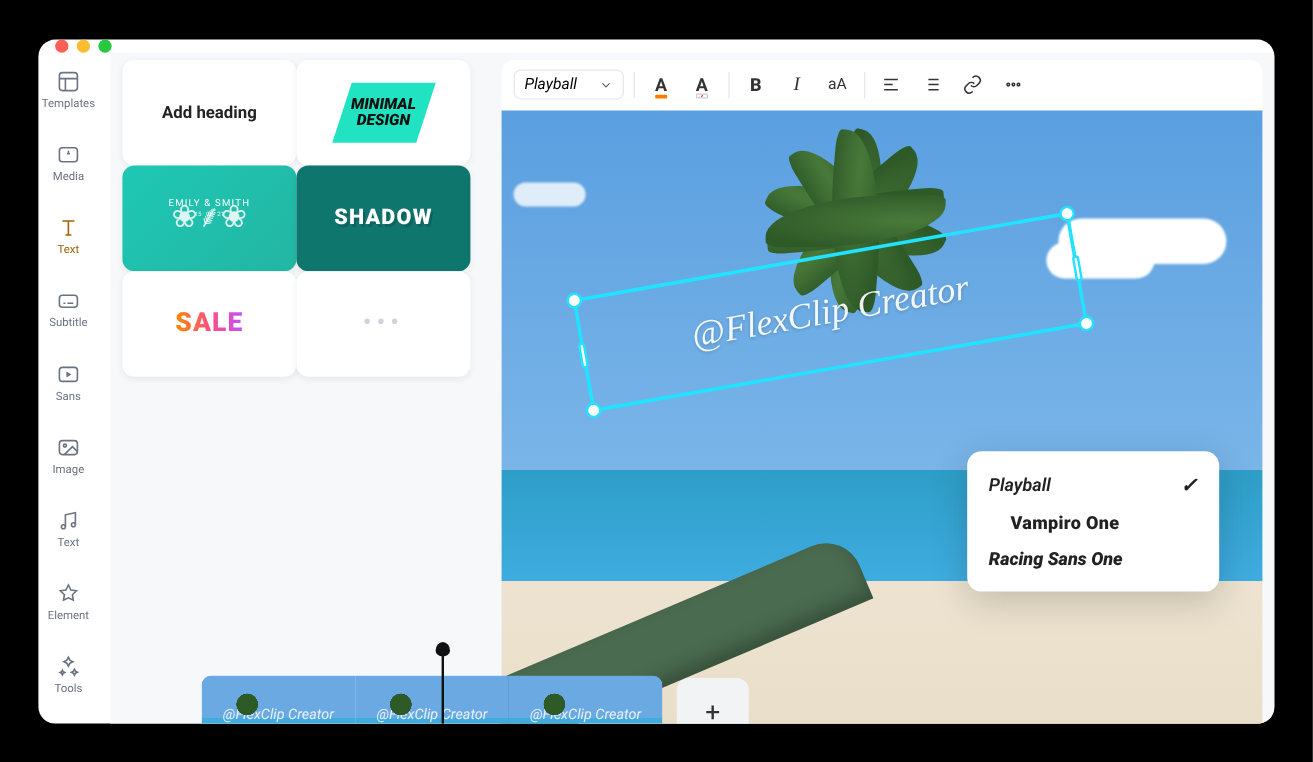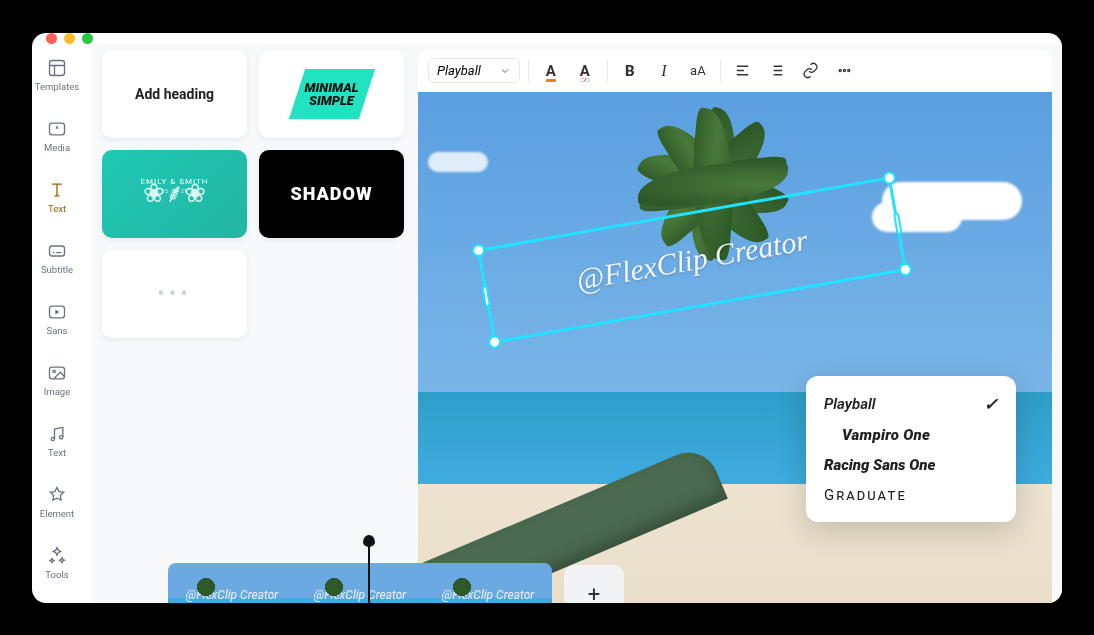--- a/index.html
+++ b/index.html
@@ -11,38 +11,38 @@
 .dot-yellow { background: #febc2e; }
 .dot-green { background: #28c840; }
 .app-body { flex: 1; display: flex; }
 .sidebar { width: 60px; display: flex; flex-direction: column; align-items: flex-start; padding-top: 8px; gap: 15px; }
 .sidebar-item { width: 50px; display: flex; flex-direction: column; align-items: center; gap: 3px; padding: 6px 0; cursor: pointer; color: #6b7280; position: relative; }
 .sidebar-item.active { color: #a16207; }
 .sidebar-item.active::before { content: ""; position: absolute; left: -5px; top: 6px; bottom: 6px; width: 3px; background: #ff7a00; border-radius: 2px; }
 .sidebar-item svg { width: 20px; height: 20px; stroke: currentColor; fill: none; stroke-width: 1.6; }
 .sidebar-label { font-size: 9.5px; }
 .main { flex: 1; background: #f7f8fa; display: flex; padding: 6px 10px 10px 10px; gap: 14px; position: relative; }
-.templates-panel { width: 302px; display: flex; flex-wrap: wrap; gap: 12px; align-content: flex-start; }
+.templates-panel { width: 302px; display: flex; flex-wrap: wrap; gap: 0; align-content: flex-start; }
 .template-card { width: 145px; height: 88px; border-radius: 10px; background: #fff; box-shadow: 0 2px 6px rgba(0,0,0,.06); display: flex; align-items: center; justify-content: center; cursor: pointer; overflow: hidden; position: relative; }
 .tc-heading { font-weight: 700; font-size: 14px; color: #222; }
 .tc-toby { display:flex; flex-direction:column; align-items:center; gap:2px;}
 .tc-toby .ring { width: 34px; height: 34px; border: 5px solid #ec2e7a; border-radius: 50%; }
 .tc-toby .brand { font-weight: 800; font-size: 11px; letter-spacing: .5px; color:#222;}
 .tc-toby .sub { font-size: 5px; letter-spacing:.8px; color:#555; }
 .tc-minimal { background: #fff; }
 .tc-minimal .bg-x { position:absolute; width:70px; height:50px; background:#21e3c1; transform: skewX(-18deg); }
 .tc-minimal .txt { position:relative; font-weight:900; font-style:italic; font-size:13px; color:#111; line-height:1; text-align:center; }
 .tc-simple { background: linear-gradient(90deg,#2f7af5,#22d6e0); color:#fff; }
 .tc-simple .tri { width:0;height:0;border-left:8px solid transparent;border-right:8px solid transparent;border-top:12px solid #ffd400; position:absolute; left:22px; top:34px;}
 .tc-simple .txt { font-weight:800; font-style:italic; font-size:11px; letter-spacing:.5px; }
 .tc-emily { background: linear-gradient(135deg,#1ec8b4,#23b6a3); color:#fff; display:flex; flex-direction:column; align-items:center; justify-content:center;}
 .tc-emily .wreath { font-size:26px; line-height:0; opacity:.85;}
 .tc-emily .name { font-size:8px; letter-spacing:1px; margin-top:-16px;}
 .tc-emily .date { font-size:5px; opacity:.85; margin-top:2px;}
-.tc-shadow { background:#000000; color:#fff; }
+.tc-shadow { background:#0f766e; color:#fff; }
 .tc-shadow .txt { font-weight:900; font-size:18px; letter-spacing:1px; text-shadow: 2px 2px 0 rgba(0,0,0,.15); }
 .tc-sale .txt { font-weight:900; font-size:22px; background: linear-gradient(90deg,#ff8a00,#ff4f81,#c44fff); -webkit-background-clip:text; background-clip:text; color:transparent; letter-spacing:1px;}
 .tc-more { color:#cfd3da; font-size:22px; letter-spacing:4px; }
 .canvas-area { flex: 1; display: flex; flex-direction: column; }
 .toolbar { height: 42px; background: #fff; border-radius: 10px 10px 0 0; display: flex; align-items: center; gap: 6px; padding: 0 10px; }
 .font-select { display:flex; align-items:center; gap:18px; border:1px solid #e5e7eb; border-radius:6px; padding: 4px 8px; font-family: cursive; font-style:italic; font-size:13px; cursor:pointer;}
 .tool-btn { width: 28px; height: 28px; display:flex; align-items:center; justify-content:center; border-radius:5px; cursor:pointer; color:#333; }
 .tool-sep { width:1px; height:22px; background:#e5e7eb; margin: 0 2px;}
 .color-a { position:relative; font-weight:700; font-size:15px; }
 .color-a .underline { position:absolute; left:0; right:0; bottom:-2px; height:3px; background:#ff7a00; border-radius:1px;}
@@ -70,21 +70,21 @@
 .clip-strip { display:flex; border-radius:8px; overflow:hidden; height:64px; }
 .clip-thumb { width:128px; height:64px; background: linear-gradient(to bottom,#6aa9e2 0%,#6aa9e2 55%,#3face0 55%,#3face0 72%,#e8ddc8 72%); position:relative; display:flex; align-items:center; justify-content:center; font-family:cursive; font-style:italic; color:rgba(255,255,255,.85); font-size:12px;}
 .clip-thumb::before { content:""; position:absolute; left:20px; top:6px; width:36px; height:36px; background: radial-gradient(circle,#2e5a28 35%,transparent 36%); border-radius:50%;}
 .add-clip { width:60px; height:60px; border-radius:10px; background:#f2f3f5; display:flex; align-items:center; justify-content:center; font-size:22px; color:#333; cursor:pointer;}
 .playhead { position:absolute; left:200px; top:-16px; bottom:-4px; width:2px; background:#111;}
 .playhead::before { content:""; position:absolute; left:-5px; top:-4px; width:12px; height:12px; background:#111; border-radius:50% 50% 50% 50% / 60% 60% 40% 40%;}
 .font-dropdown { position:absolute; right:46px; top:332px; width:210px; background:#fff; border-radius:12px; box-shadow: 0 8px 30px rgba(0,0,0,.18); padding: 12px 0; z-index:50; }
 .font-option { padding: 6px 18px; display:flex; align-items:center; justify-content:space-between; font-size:15px; cursor:pointer; color:#222;}
 .font-option .check { font-size:17px; }
 .fo-playball { font-family: cursive; font-style: italic; font-weight:600; }
-.fo-vampiro { font-weight:900; font-style: italic; letter-spacing:.3px;padding-left:36px;}
+.fo-vampiro { font-weight:900; letter-spacing:.3px;padding-left:36px;}
 .fo-racing { font-weight:900; font-style: italic; }
 .fo-graduate { font-weight:400; letter-spacing:2px; font-variant: small-caps; font-family: Georgia, serif;}
 </style>
 </head>
 <body>
 
 <div class="app-window">
   <div class="titlebar">
     <div class="traffic-dot dot-red"></div>
     <div class="traffic-dot dot-yellow"></div>
@@ -164,29 +164,32 @@
     </div>
 
     <div class="main">
       <div class="templates-panel">
         <div class="template-card">
           <span class="tc-heading">Add heading</span>
         </div>
         <div class="template-card tc-minimal">
           <div class="bg-x"></div>
           <div class="txt" style="white-space:pre-line;">MINIMAL
-SIMPLE</div>
+DESIGN</div>
         </div>
         <div class="template-card tc-emily">
           <div class="wreath">❀⸙❀</div>
           <div class="name">EMILY &amp; SMITH</div>
           <div class="date">15 · 06 · 21</div>
         </div>
         <div class="template-card tc-shadow">
           <div class="txt">SHADOW</div>
+        </div>
+        <div class="template-card tc-sale">
+          <div class="txt">SALE</div>
         </div>
         <div class="template-card tc-more">
           <span>•••</span>
         </div>
       </div>
 
       <div class="canvas-area">
         <div class="toolbar">
           <div class="font-select">
             <span>Playball</span>
@@ -261,23 +264,20 @@
         <div class="font-option fo-playball">
           <span>Playball</span>
           <span class="check">✓</span>
         </div>
         <div class="font-option fo-vampiro">
           <span>Vampiro One</span>
         </div>
         <div class="font-option fo-racing">
           <span>Racing Sans One</span>
         </div>
-        <div class="font-option fo-graduate">
-          <span>Graduate</span>
-        </div>
       </div>
 
       <div class="timeline">
         <div class="clip-strip">
           <div class="clip-thumb">
               <span>@FlexClip Creator</span>
             </div>
           <div class="clip-thumb">
               <span>@FlexClip Creator</span>
             </div>

